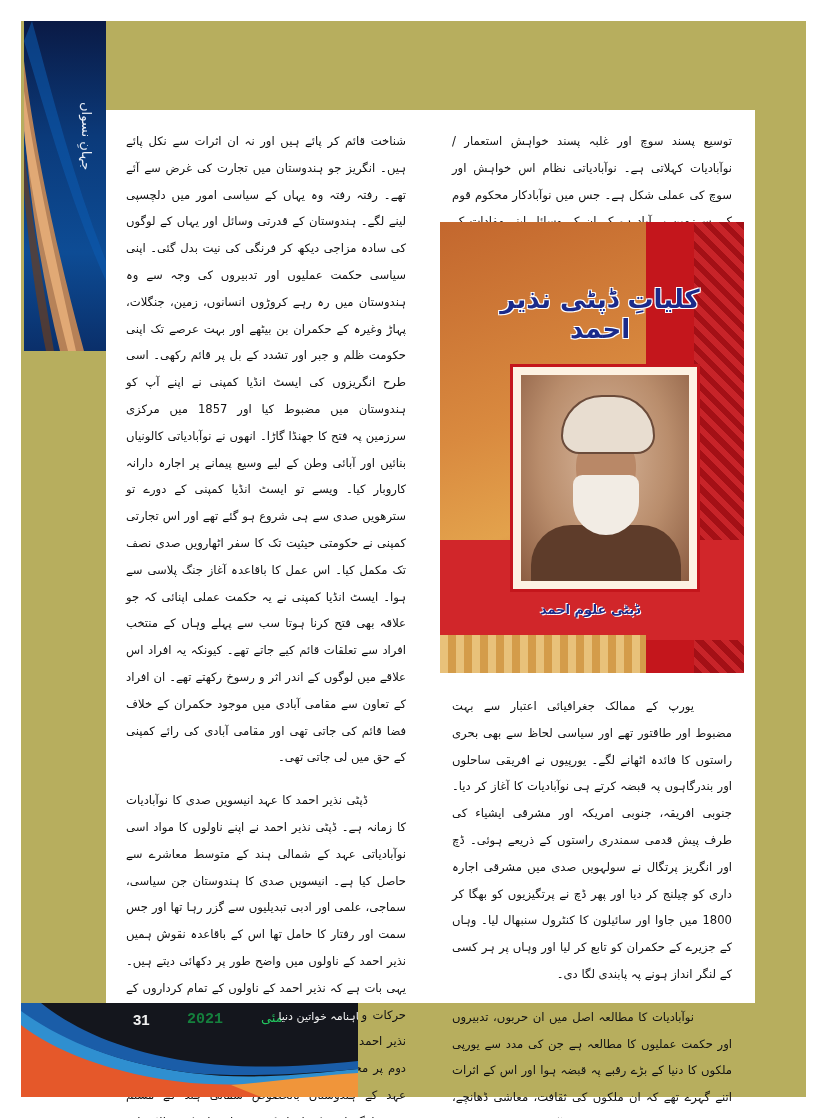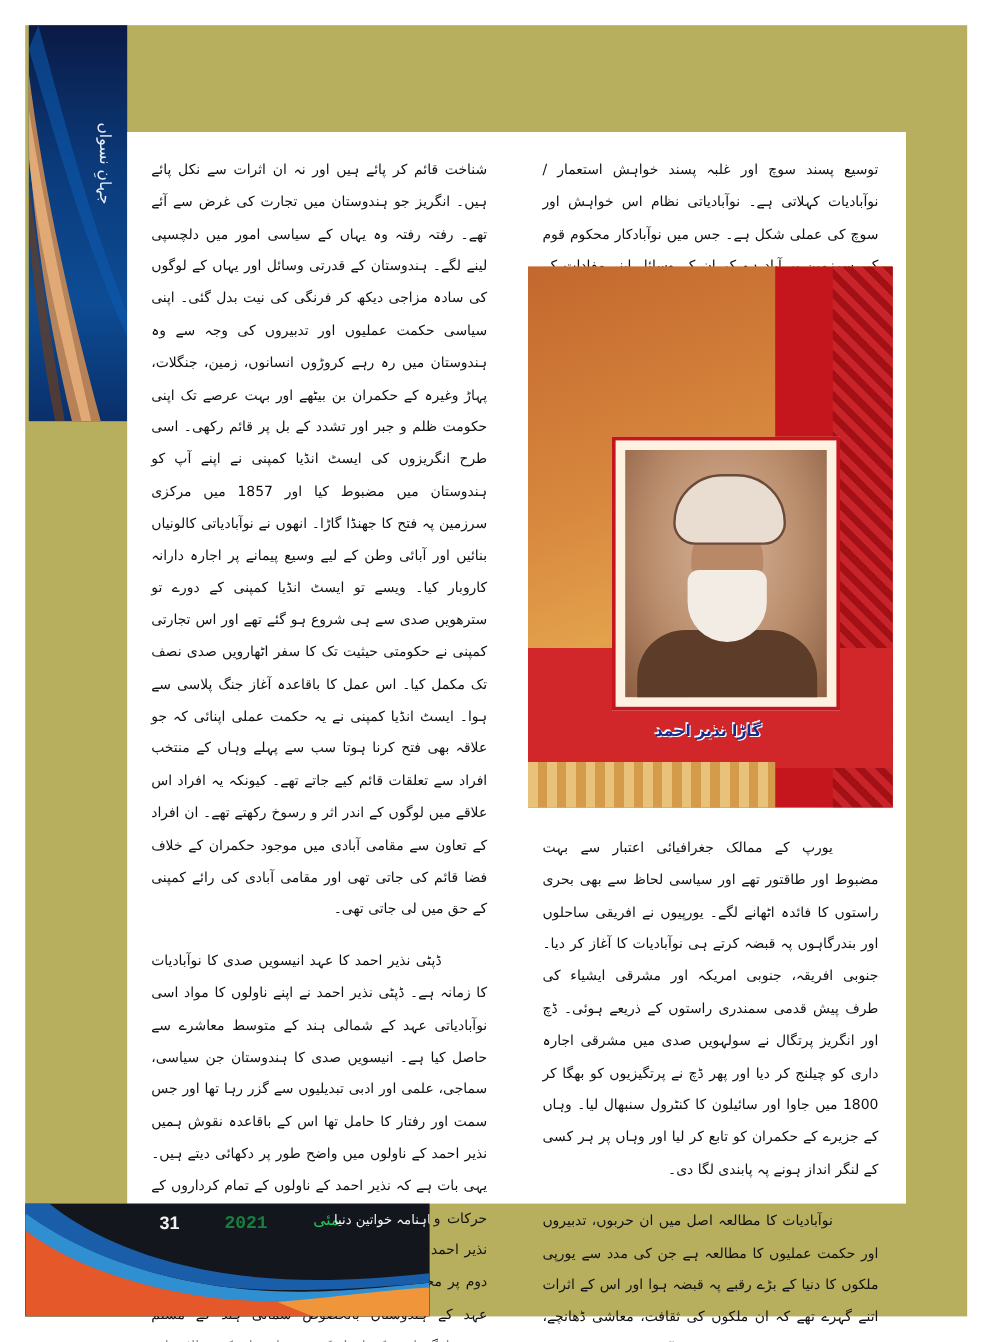--- a/index.html
+++ b/index.html
@@ -78,29 +78,30 @@
 
 <div class="col col-right-top">
   <p>توسیع پسند سوچ اور غلبہ پسند خواہش استعمار / نوآبادیات کہلاتی ہے۔ نوآبادیاتی نظام اس خواہش اور سوچ کی عملی شکل ہے۔ جس میں نوآبادکار محکوم قوم کی سرزمین پر آباد ہو کر ان کے وسائل اپنے مفادات کے لیے استعمال کرتے ہیں۔</p>
 </div>
 
 <div class="book-cover">
   <div class="cover-red-strip"></div>
   <div class="cover-pattern"></div>
   <div class="cover-lower-red"></div>
   <div class="cover-band"></div>
+  <div class="cover-title">کلیاتِ ڈپٹی نذیر احمد</div>
   <div class="cover-frame">
     <div class="portrait">
       <div class="coat"></div>
       <div class="face"></div>
       <div class="cap"></div>
       <div class="beard"></div>
     </div>
   </div>
-  <div class="cover-author">گاڑا نذیر احمد</div>
+  <div class="cover-author">ڈپٹی علوم احمد</div>
 </div>
 
 <div class="col col-right-bottom">
   <p class="indent">یورپ کے ممالک جغرافیائی اعتبار سے بہت مضبوط اور طاقتور تھے اور سیاسی لحاظ سے بھی بحری راستوں کا فائدہ اٹھانے لگے۔ یورپیوں نے افریقی ساحلوں اور بندرگاہوں پہ قبضہ کرتے ہی نوآبادیات کا آغاز کر دیا۔ جنوبی افریقہ، جنوبی امریکہ اور مشرقی ایشیاء کی طرف پیش قدمی سمندری راستوں کے ذریعے ہوئی۔ ڈچ اور انگریز پرتگال نے سولہویں صدی میں مشرقی اجارہ داری کو چیلنج کر دیا اور پھر ڈچ نے پرتگیزیوں کو بھگا کر 1800 میں جاوا اور سائیلون کا کنٹرول سنبھال لیا۔ وہاں کے جزیرے کے حکمران کو تابع کر لیا اور وہاں پر ہر کسی کے لنگر انداز ہونے پہ پابندی لگا دی۔</p>
   <p class="indent">نوآبادیات کا مطالعہ اصل میں ان حربوں، تدبیروں اور حکمت عملیوں کا مطالعہ ہے جن کی مدد سے یورپی ملکوں کا دنیا کے بڑے رقبے پہ قبضہ ہوا اور اس کے اثرات اتنے گہرے تھے کہ ان ملکوں کی ثقافت، معاشی ڈھانچے، سیاسی طریقہ کار اور زبان و ادب آزاد ہونے کے باوجود نہ تو اپنی</p>
 </div>
 
 <div class="footer-bar">
   <svg width="337" height="94" viewBox="0 0 337 94">
     <path d="M0 10 C 40 40, 90 70, 180 78 C 240 82, 290 74, 337 72 L 337 94 L 0 94 Z" fill="#e5582a"></path>

